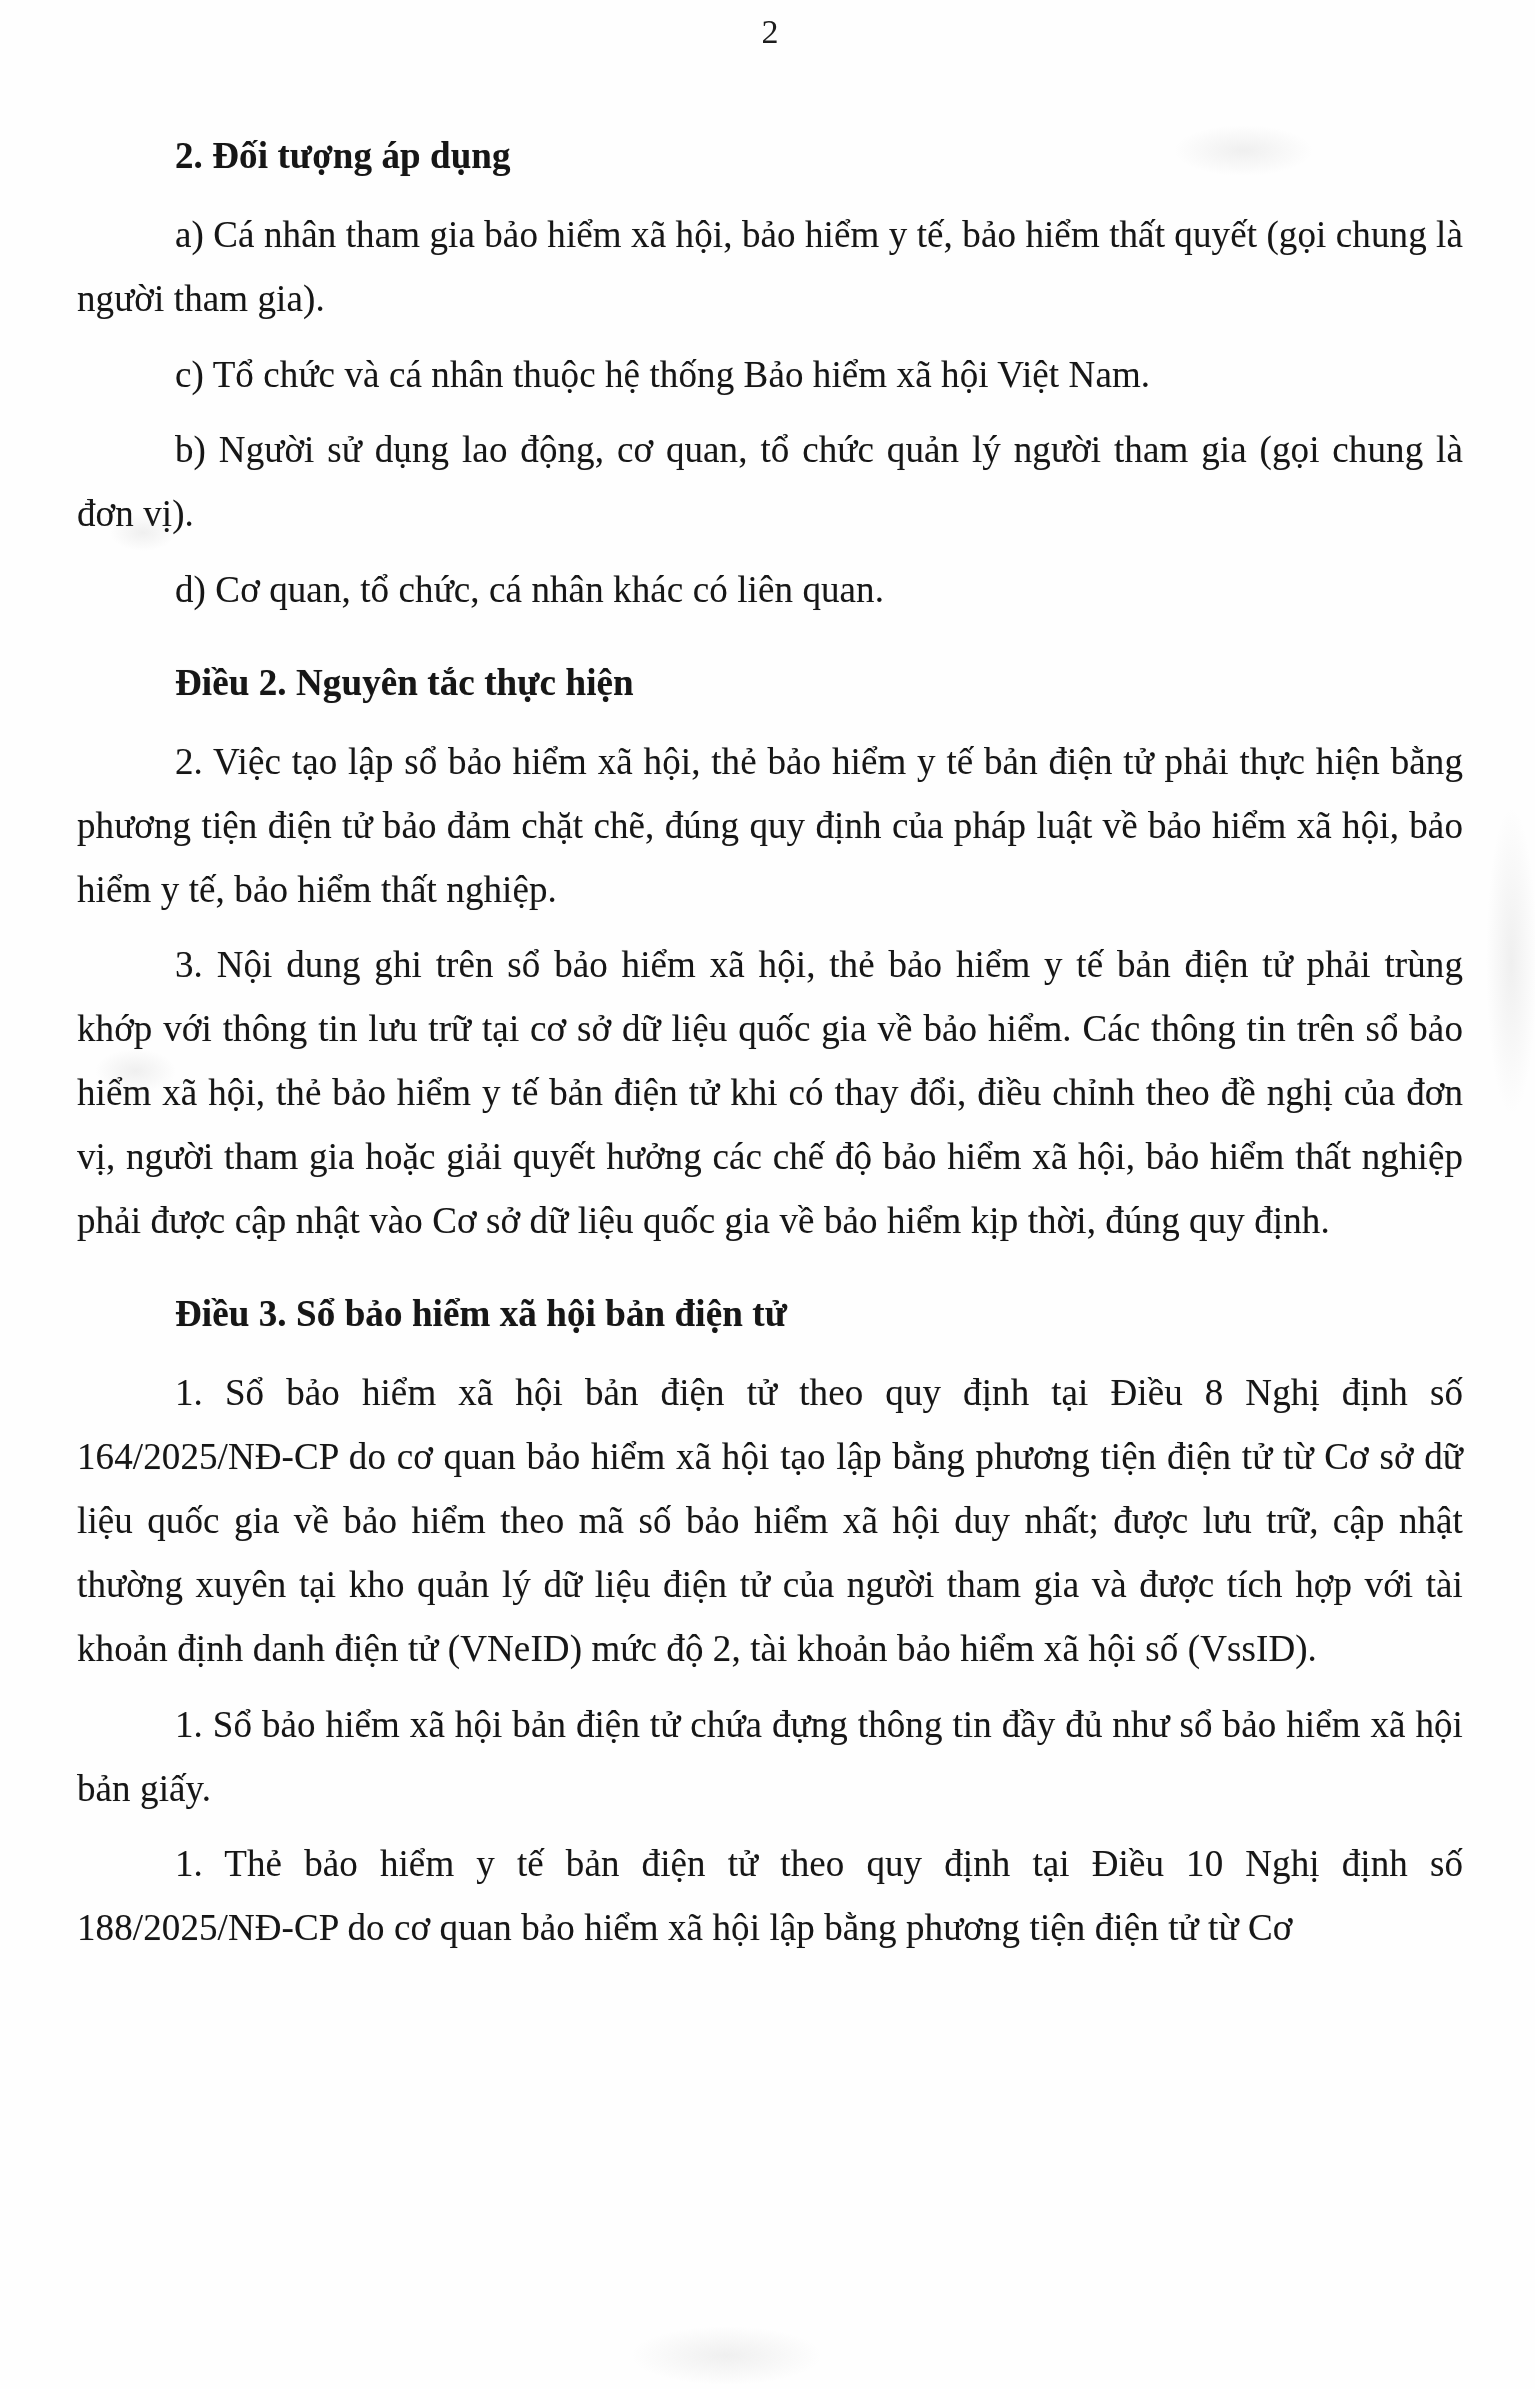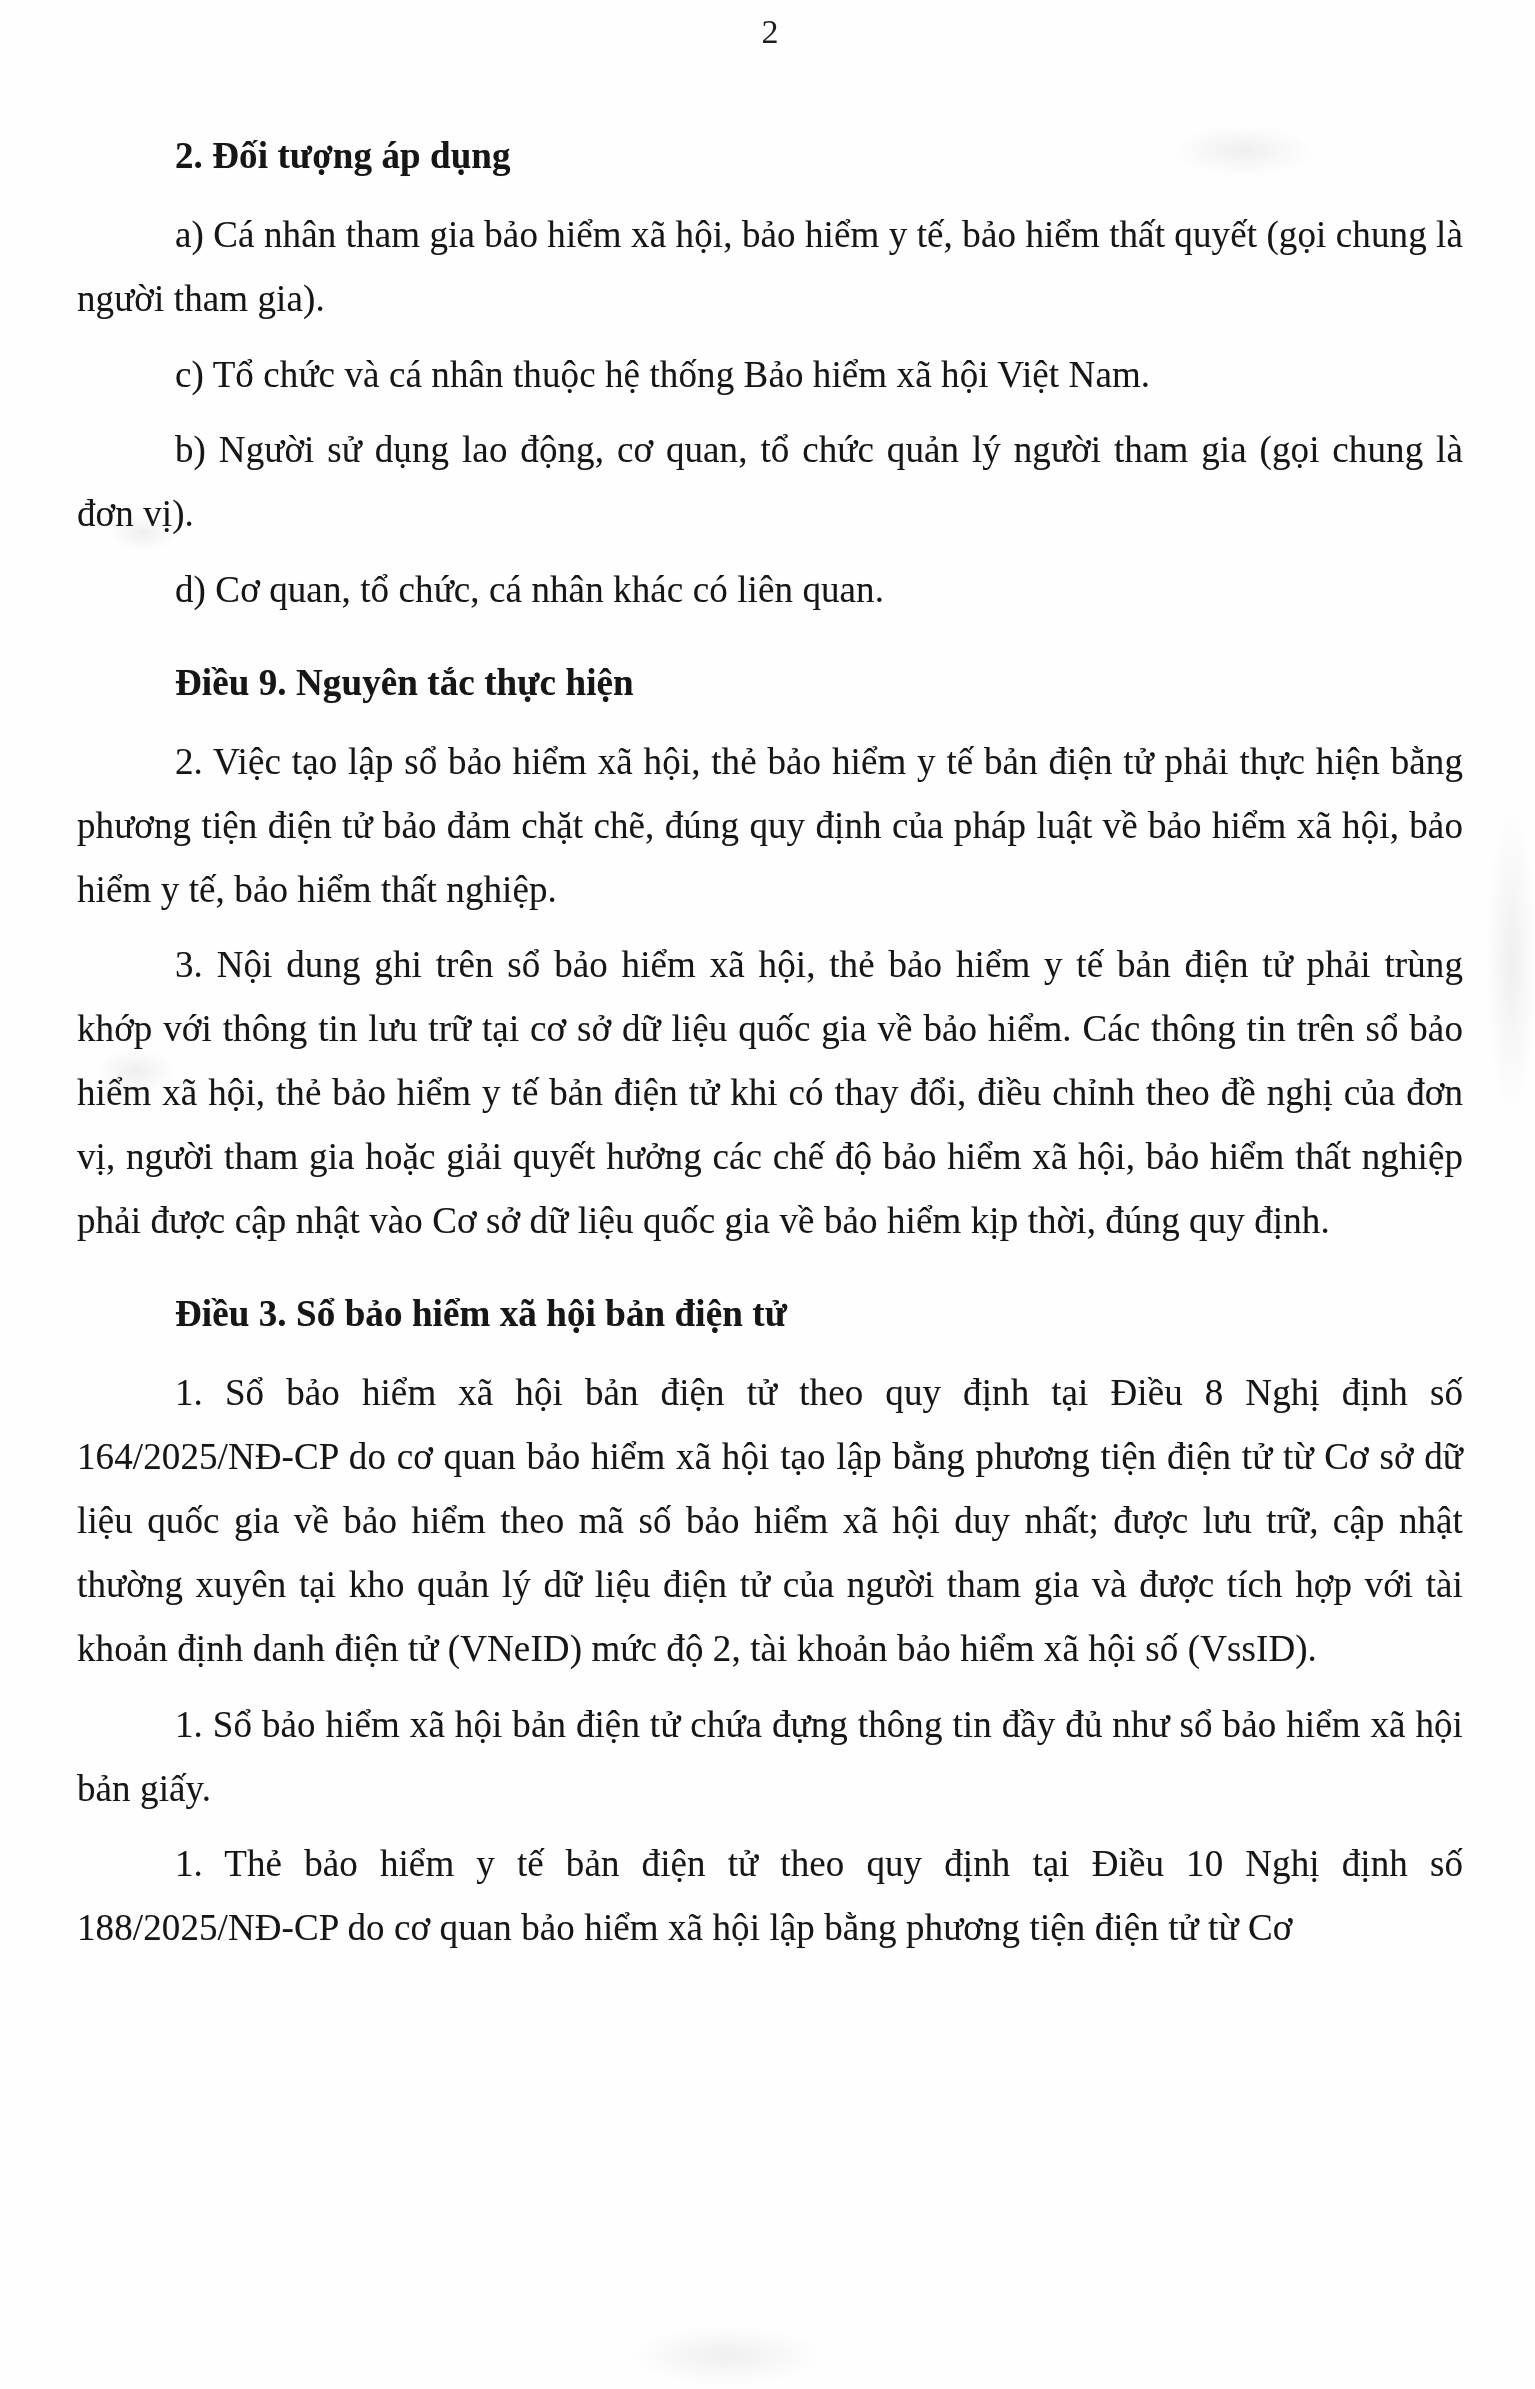--- a/index.html
+++ b/index.html
@@ -69,21 +69,21 @@
   <h2 class="h-reg">2. Đối tượng áp dụng</h2>
 
   <p class="para">a) Cá nhân tham gia bảo hiểm xã hội, bảo hiểm y tế, bảo hiểm thất quyết (gọi chung là người tham gia).</p>
 
   <p class="para">c) Tổ chức và cá nhân thuộc hệ thống Bảo hiểm xã hội Việt Nam.</p>
 
   <p class="para">b) Người sử dụng lao động, cơ quan, tổ chức quản lý người tham gia (gọi chung là đơn vị).</p>
 
   <p class="para">d) Cơ quan, tổ chức, cá nhân khác có liên quan.</p>
 
-  <h2 class="h-bold">Điều 9. Nguyên tắc thực hiện</h2>
+  <h2 class="h-bold">Điều 2. Nguyên tắc thực hiện</h2>
 
 
   <p class="para">2. Việc tạo lập sổ bảo hiểm xã hội, thẻ bảo hiểm y tế bản điện tử phải thực hiện bằng phương tiện điện tử bảo đảm chặt chẽ, đúng quy định của pháp luật về bảo hiểm xã hội, bảo hiểm y tế, bảo hiểm thất nghiệp.</p>
 
   <p class="para">3. Nội dung ghi trên sổ bảo hiểm xã hội, thẻ bảo hiểm y tế bản điện tử phải trùng khớp với thông tin lưu trữ tại cơ sở dữ liệu quốc gia về bảo hiểm. Các thông tin trên sổ bảo hiểm xã hội, thẻ bảo hiểm y tế bản điện tử khi có thay đổi, điều chỉnh theo đề nghị của đơn vị, người tham gia hoặc giải quyết hưởng các chế độ bảo hiểm xã hội, bảo hiểm thất nghiệp phải được cập nhật vào Cơ sở dữ liệu quốc gia về bảo hiểm kịp thời, đúng quy định.</p>
 
   <h2 class="h-bold">Điều 3. Sổ bảo hiểm xã hội bản điện tử</h2>
 
   <p class="para">1. Sổ bảo hiểm xã hội bản điện tử theo quy định tại Điều 8 Nghị định số 164/2025/NĐ-CP do cơ quan bảo hiểm xã hội tạo lập bằng phương tiện điện tử từ Cơ sở dữ liệu quốc gia về bảo hiểm theo mã số bảo hiểm xã hội duy nhất; được lưu trữ, cập nhật thường xuyên tại kho quản lý dữ liệu điện tử của người tham gia và được tích hợp với tài khoản định danh điện tử (VNeID) mức độ 2, tài khoản bảo hiểm xã hội số (VssID).</p>
 

